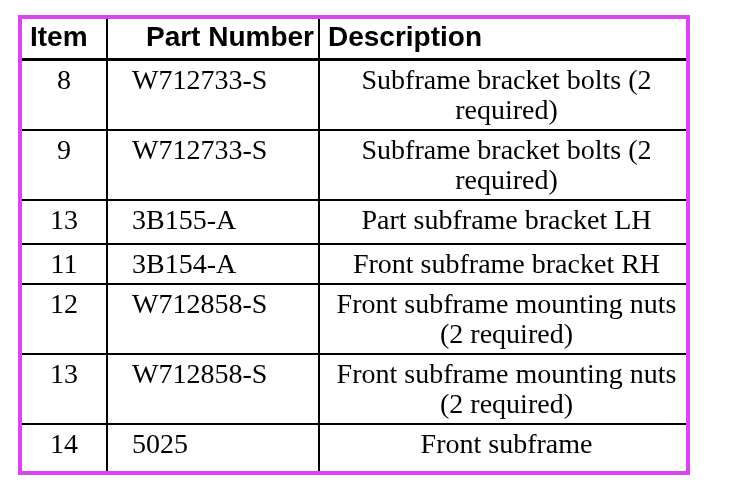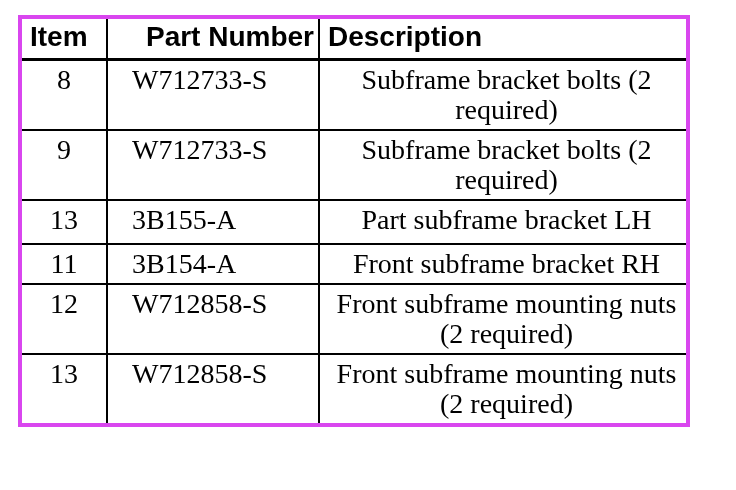--- a/index.html
+++ b/index.html
@@ -105,15 +105,20 @@
         <td class="col-part">W712858-S</td>
         <td class="col-desc">Front subframe mounting nuts
 (2 required)</td>
       </tr>
       <tr class="h-r5">
         <td class="col-item">13</td>
         <td class="col-part">W712858-S</td>
         <td class="col-desc">Front subframe mounting nuts
 (2 required)</td>
       </tr>
+      <tr class="h-r6">
+        <td class="col-item">14</td>
+        <td class="col-part">5025</td>
+        <td class="col-desc">Front subframe</td>
+      </tr>
     </tbody>
   </table>
 </div>
 
 </body></html>

